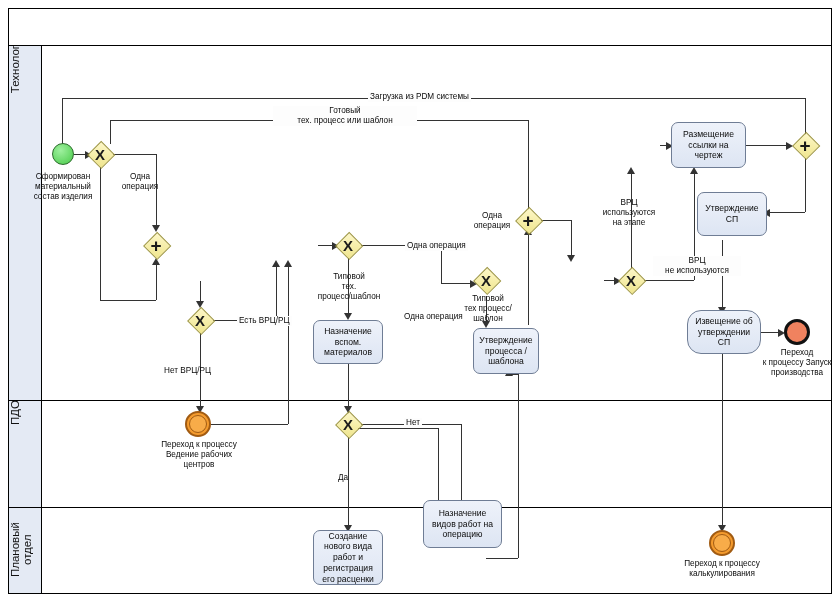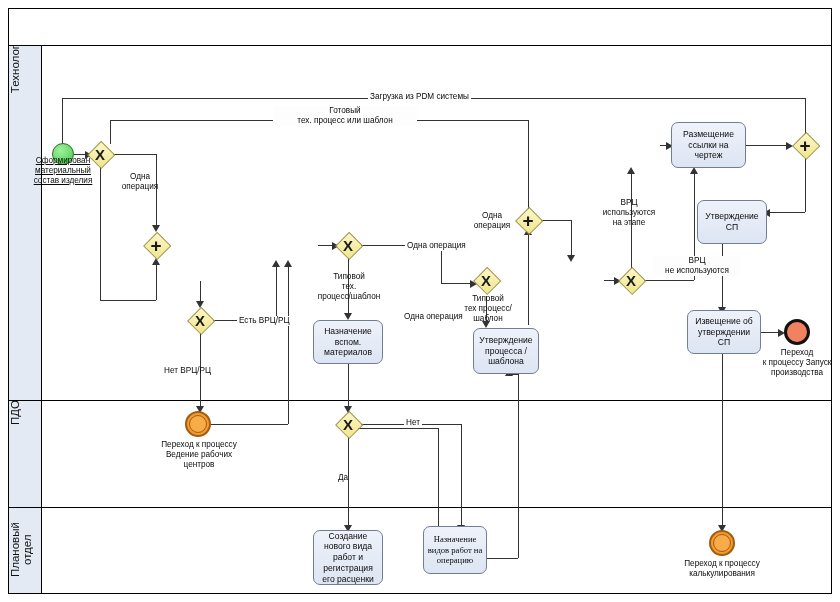--- a/index.html
+++ b/index.html
@@ -181,21 +181,21 @@
   <div class="ln v" style="left:348px;top:437px;height:93px;"></div>
   <div class="arw d" style="left:344px;top:525px;"></div>
 
   <div class="ln h" style="left:361px;top:424px;width:100px;"></div>
   <div class="ln v" style="left:461px;top:424px;height:106px;"></div>
   <div class="arw d" style="left:457px;top:525px;"></div>
 
   <div class="ln v" style="left:348px;top:585px;height:0px;"></div>
 
   <div class="ev start" style="left:52px;top:143px;"></div>
-  <div class="lbl" style="left:22px;top:156px;width:82px;text-decoration:underline;">Сформирован
+  <div class="lbl" style="left:22px;top:172px;width:82px;">Сформирован
 материальный
 состав изделия</div>
 
   <div class="ev end" style="left:784px;top:319px;"></div>
   <div class="lbl" style="left:742px;top:348px;width:110px;">Переход
 к процессу Запуск
 производства</div>
 
   <div class="ev inter-outer" style="left:185px;top:411px;"></div>
   <div class="ev inter-inner" style="left:189px;top:415px;"></div>
@@ -217,31 +217,31 @@
   <div class="task" style="left:473px;top:328px;width:66px;height:46px;">Утверждение
 процесса /
 шаблона</div>
 
 
 
   <div class="task" style="left:671px;top:122px;width:75px;height:46px;">Размещение
 ссылки на
 чертеж</div>
 
-  <div class="task" style="left:697px;top:200px;width:70px;height:44px;">Утверждение СП</div>
-
-  <div class="task" style="left:687px;top:310px;width:74px;height:44px;">Извещение об
+  <div class="task" style="left:697px;top:192px;width:70px;height:44px;">Утверждение СП</div>
+
+  <div class="task" style="left:687px;top:310px;width:74px;height:44px;border-radius:14px;">Извещение об
 утверждении СП</div>
 
   <div class="task" style="left:313px;top:530px;width:70px;height:55px;">Создание нового
 вида работ и
 регистрация его
 расценки</div>
 
-  <div class="task" style="left:423px;top:526px;width:64px;height:48px;font-family:Liberation Serif, serif;">Назначение
+  <div class="task" style="left:423px;top:500px;width:79px;height:48px;">Назначение
 видов работ на
 операцию</div>
 
   <div class="gw" style="left:87px;top:141px;">
     <div class="dia"></div>
     <div class="sym">X</div>
   </div>
 
   <div class="gw" style="left:143px;top:232px;">
     <div class="dia"></div>

